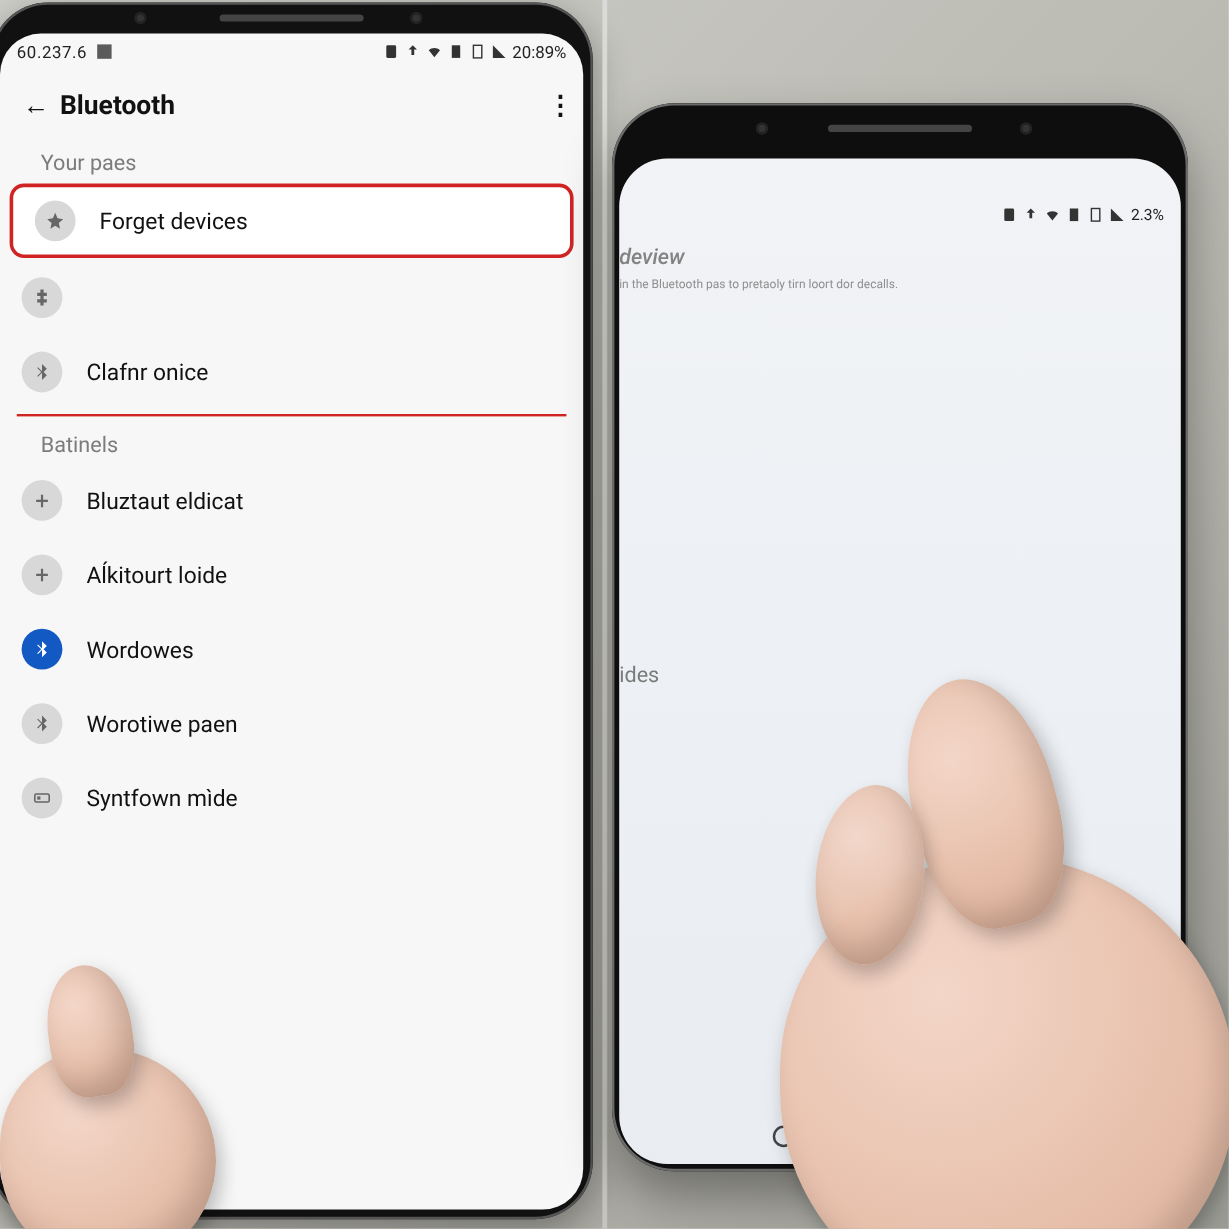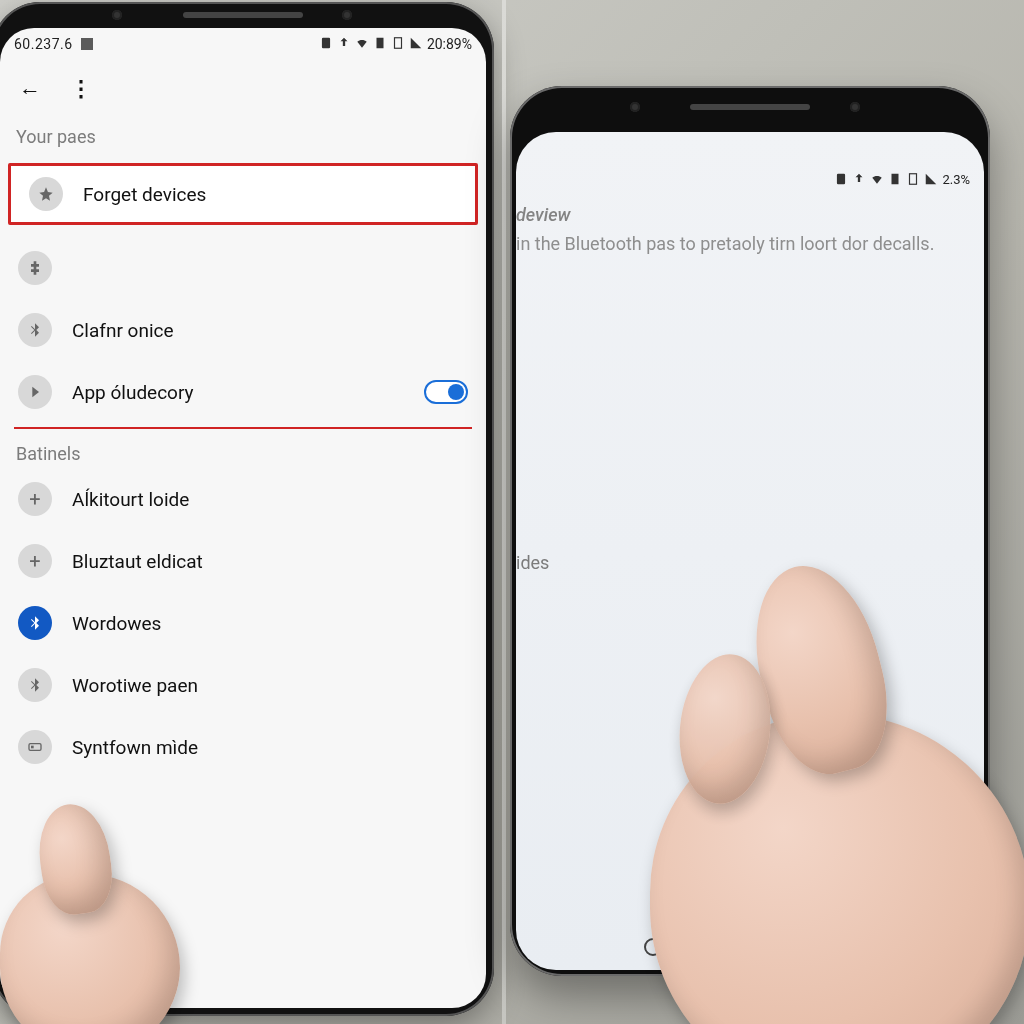--- a/index.html
+++ b/index.html
@@ -25,28 +25,28 @@
   .statusbar .left { letter-spacing: .5px; }
   .statusbar .left .sq { display:inline-block; width:12px; height:12px; background:#5b5b5b; vertical-align:-1px; margin-left:4px; }
   .statusbar .right { display:flex; align-items:flex-start; gap:4px; }
   .iconmini { width:14px; height:14px; }
 
   .headerA { height:56px; display:flex; align-items:center; padding: 0 10px; font-size:22px; font-weight:700; color:#111; }
   .headerA .back { width:40px; text-align:center; font-size:22px; color:#111; cursor:pointer; }
   .headerA .title { flex:1; }
   .headerA .more { width:40px; text-align:right; font-size:22px; cursor:pointer; letter-spacing:-2px; }
 
-  .sectionLabel { padding: 10px 16px 4px; font-size:18px; color:#7c7c7c; }
+  .sectionLabel { padding: 10px 16px 4px; font-size:18px; color:#7c7c7c;margin-left:18px; }
 
   .list { display:flex; flex-direction:column; }
   .item { display:flex; align-items:center; height:62px; padding: 0 18px; font-size:19px; color:#111; gap:20px; position:relative; }
   .item .ic { width:34px; height:34px; border-radius:50%; background:#d8d8d8; display:flex; align-items:center; justify-content:center; color:#666; flex:0 0 34px; }
   .item .ic svg { width:16px; height:16px; }
   .item .label { flex:1; }
-  .item.hl { border: 3px solid #d02424; background:#fff; margin: 12px 8px; border-radius:2px; }
+  .item.hl { border: 3px solid #d02424; background:#fff; margin: 2px 8px; border-radius:12px; }
   .toggle { width:44px; height:24px; border:2px solid #1a6ed8; border-radius:14px; position:relative; background:#fff; }
   .toggle::after { content:""; position:absolute; right:2px; top:2px; width:16px; height:16px; background:#1a6ed8; border-radius:50%; }
   .divider-red { height:2px; background:#d02424; margin: 4px 14px; }
 
   .ic.blue { background:#1259c3; color:#fff; }
   .ic.plus::before { content:"+"; font-size:20px; color:#666; font-weight:400; }
 
   
   .phoneB {
     position: absolute; top: 86px; left: 510px; width: 480px; height: 890px;
@@ -59,21 +59,21 @@
   }
   .statusbarB { height:30px; display:flex; align-items:center; justify-content:flex-end; padding:0 14px; font-size:13px; color:#222; gap:4px;margin-top:32px; }
 
   .navbar { height:46px; display:flex; align-items:center; justify-content:space-around; padding:0 40px; }
   .navbar .navbtn { width:24px; height:24px; display:flex; align-items:center; justify-content:center; }
   .navbar .circle { width:18px; height:18px; border:2px solid #444; border-radius:50%; }
   .navbar .square { width:16px; height:16px; border:2px solid #444; }
 
   .detail { padding: 10px 6px 0 0; }
   .detail .ttl { font-style: italic; font-size:18px; color:#838383; font-weight:500; margin-bottom:6px; }
-  .detail .body { font-size:18px; color:#8e8e8e; line-height:1.4; }
+  .detail .body { font-size:10px; color:#8e8e8e; line-height:1.4; }
   .sideword { position:absolute; left:0px; top:420px; font-size:18px; color:#7b7b7b; }
 
   .screenB .fill { flex:1; }
 
   
   .handA, .handB { position:absolute; pointer-events:none; }
   .handA { left:-10px; bottom:-40px; width:200px; height:260px; }
   .handB { left:560px; bottom:-30px; width:460px; height:540px; }
   .blob { position:absolute; border-radius:50%; background: radial-gradient(circle at 35% 30%, #f3d6c8, #e8c1ad 55%, #d8ac96); box-shadow: inset -10px -12px 24px rgba(0,0,0,.15), 4px 8px 16px rgba(0,0,0,.25); }
 
@@ -112,20 +112,21 @@
           </svg>
         <svg class="iconmini" viewBox="0 0 24 24">
             <path d="M3 21h18L3 3z" fill="#333"></path>
           </svg>
         <span>20:89%</span>
       </span>
     </div>
 
     <div class="headerA">
       <span class="back">←</span>
+      <span class="title">Bluetooth</span>
       <span class="more">⋮</span>
     </div>
 
     <div class="sectionLabel">Your paes</div>
 
     <div class="list">
       <div class="item hl">
         <span class="ic">
             <svg viewBox="0 0 24 24">
               <path fill="#666" d="M12 2l2.9 6.9L22 10l-5.5 4.7L18 22l-6-3.7L6 22l1.5-7.3L2 10l7.1-1.1z"></path>
@@ -141,43 +142,34 @@
           </span>
       </div>
       <div class="item">
         <span class="ic">
             <svg viewBox="0 0 24 24">
               <path fill="#666" d="M12 2v9L7 6l-1 1 5 5-5 5 1 1 5-5v9l6-6-4-4 4-4-6-6z"></path>
             </svg>
           </span>
         <span class="label">Clafnr onice</span>
       </div>
-      <div class="item">
-        <span class="ic">
-            <svg viewBox="0 0 24 24">
-              <path fill="#666" d="M8 4l10 8-10 8z"></path>
-            </svg>
-          </span>
-        <span class="label">App óludecory</span>
-        <span class="toggle"></span>
-      </div>
     </div>
 
     <div class="divider-red"></div>
 
     <div class="sectionLabel">Batinels</div>
 
     <div class="list">
+      <div class="item">
+        <span class="ic plus"></span>
+        <span class="label">Bluztaut eldicat</span>
+      </div>
       <div class="item">
         <span class="ic plus"></span>
         <span class="label">Aĺkitourt loide</span>
-      </div>
-      <div class="item">
-        <span class="ic plus"></span>
-        <span class="label">Bluztaut eldicat</span>
       </div>
       <div class="item">
         <span class="ic blue">
             <svg viewBox="0 0 24 24">
               <path fill="#fff" d="M12 2v9L7 6l-1 1 5 5-5 5 1 1 5-5v9l6-6-4-4 4-4-6-6z"></path>
             </svg>
           </span>
         <span class="label">Wordowes</span>
       </div>
       <div class="item">

